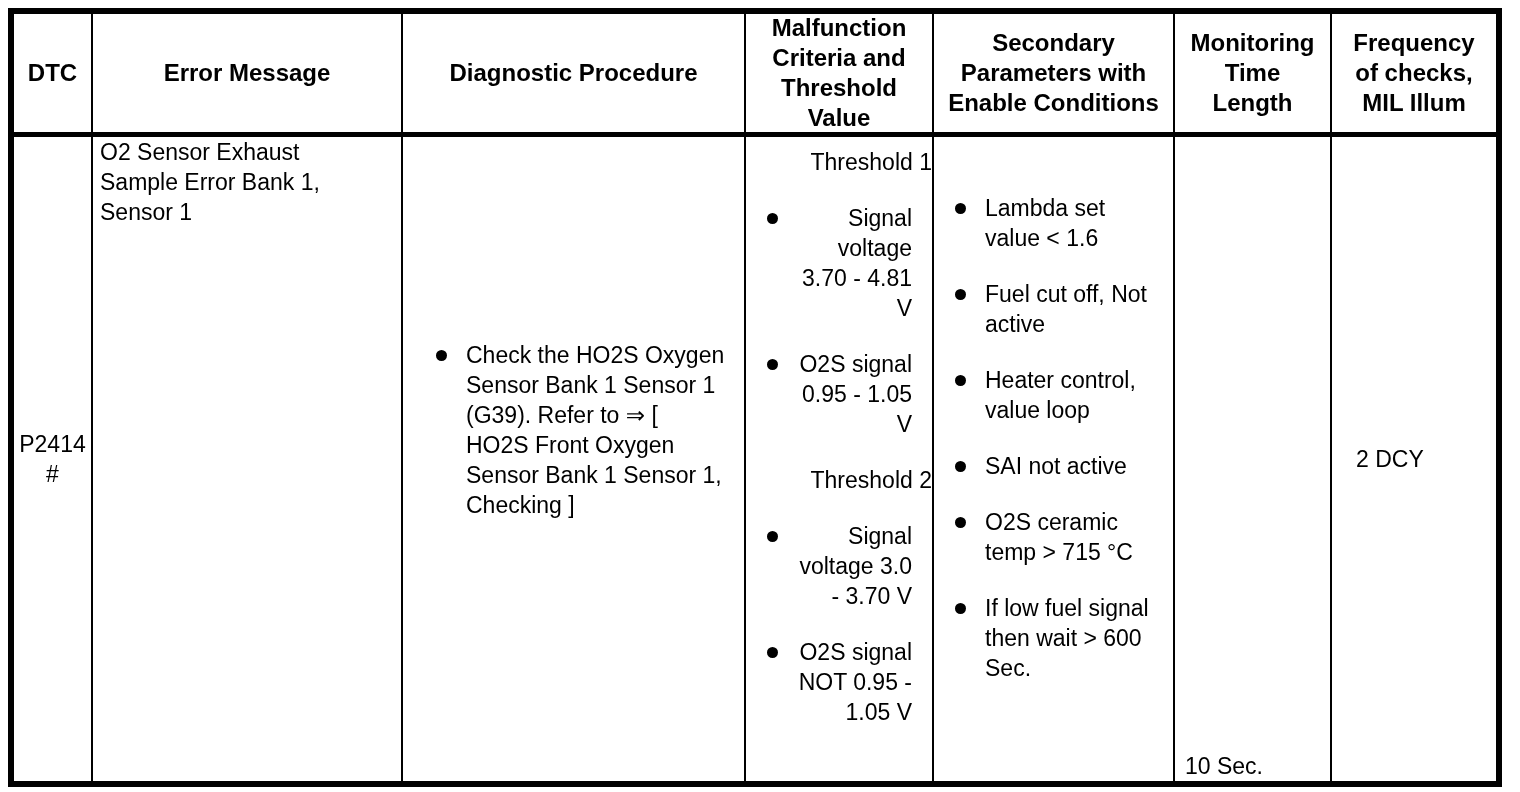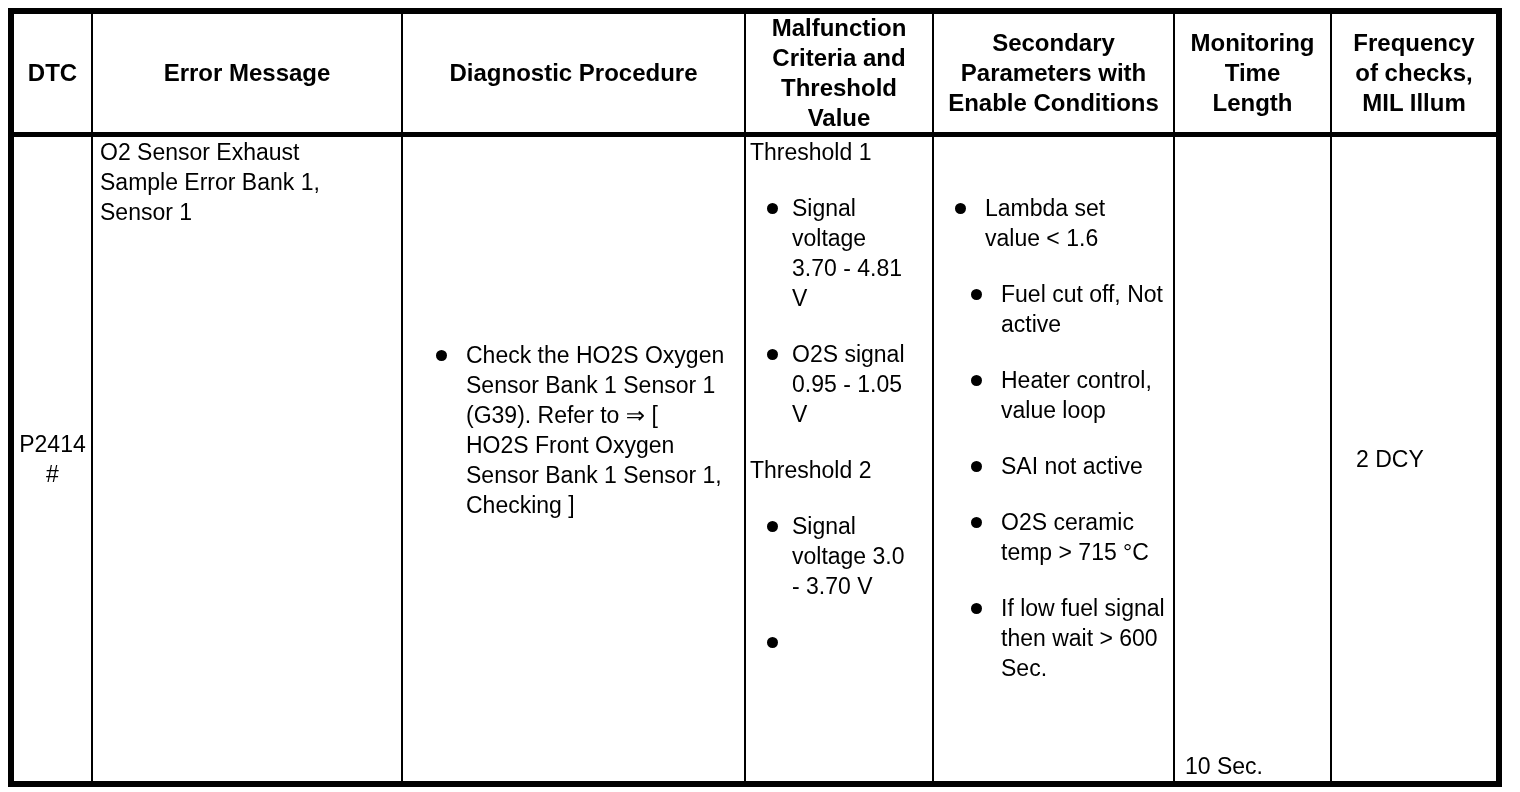--- a/index.html
+++ b/index.html
@@ -63,21 +63,21 @@
     padding-left: 7px;
   }
   .error-text { width: 258px; }
 
   .cell-diagnostic {
     display: flex; align-items: center;
     padding-left: 18px;
   }
   .diag-inner { margin-bottom: 58px; }
 
-  .cell-malfunction { padding-left: 4px; }
+  .cell-malfunction { padding-top: 10px; padding-left: 4px; text-align: right; }
   .cell-secondary   { padding-top: 56px; }
 
   .cell-monitoring {
     display: flex; align-items: flex-end;
     padding-left: 10px;
   }
   .cell-frequency {
     display: flex; align-items: center;
     padding-left: 24px;
     text-align: center;
@@ -96,21 +96,21 @@
   .bi-diag .bt { width: 272px; }
 
   .bi-mal .bullet { margin-left: 17px; margin-right: 14px; }
   .bi-mal .bt { width: 120px; }
 
   .bi-sec .bullet { margin-left: 21px; margin-right: 19px; }
   .bi-sec .bt { width: 174px; }
 
   .mal-section .bi { margin-top: 26px; }
   .mal-section + .mal-section { margin-top: 26px; }
-  .sec-list .bi + .bi { margin-top: 26px; margin-left: 16px; }
+  .sec-list .bi + .bi { margin-top: 26px; }
 
   .line { display: block; }
 </style>
 </head>
 <body>
 
 <div id="dtc-table">
 
   <div class="grid-row header-row">
     <div class="cell">
@@ -171,20 +171,21 @@
         </div>
       </div>
       <div class="mal-section">
         <p class="mal-title">Threshold 2</p>
         <div class="bi bi-mal">
           <span class="bullet"></span>
           <span class="bt">Signal voltage 3.0 - 3.70 V</span>
         </div>
         <div class="bi bi-mal">
           <span class="bullet"></span>
+          <span class="bt">O2S signal NOT 0.95 - 1.05 V</span>
         </div>
       </div>
     </div>
 
     <div class="cell cell-secondary">
       <div class="sec-list">
         <div class="bi bi-sec">
           <span class="bullet"></span>
           <span class="bt">Lambda set value &lt; 1.6</span>
         </div>

